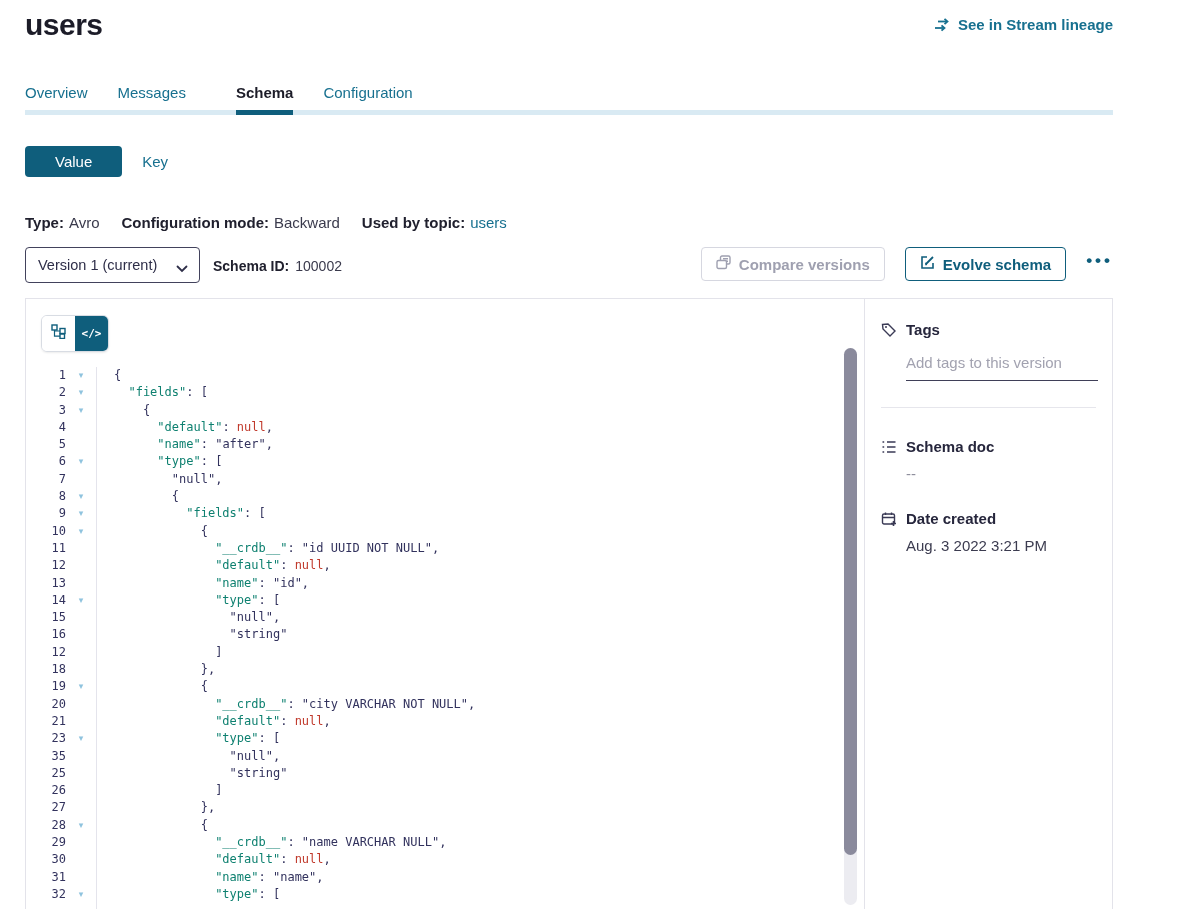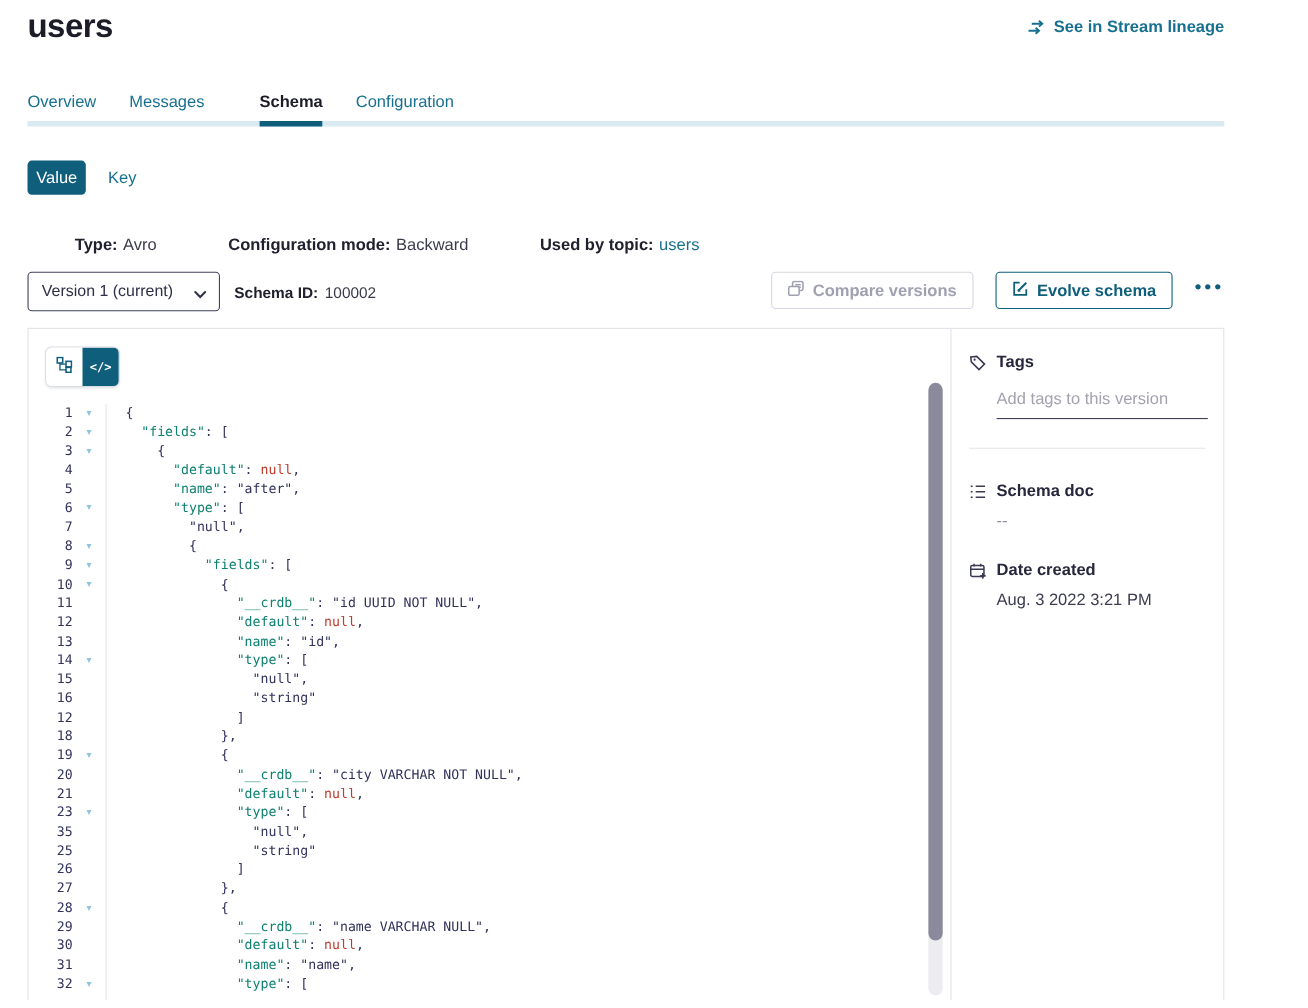--- a/index.html
+++ b/index.html
@@ -16,26 +16,26 @@
   
   .tabs { position: relative; margin-top: 40px; display: flex; gap: 30px; }
   .tabs::after { content: ""; position: absolute; left: 0; right: 0; bottom: 0; height: 5px; background: #d9eaf3; }
   .tab { position: relative; padding-bottom: 14px; font-size: 15px; font-weight: 500; color: #17708f; cursor: pointer; }
   .tab.active { color: #1c1c28; font-weight: 600; margin-left: 20px; }
   .tab.active::after { content: ""; position: absolute; left: 0; right: 0; bottom: 0; height: 5px; background: #0f5e7c; z-index: 1; }
 
   
   .vk-row { margin-top: 31px; display: flex; align-items: center; gap: 20px; }
   .value-btn { background: #0f5e7c; color: #fff; border: none; border-radius: 4px;
-    font-size: 15px; padding: 7px 8px; font-family: inherit; cursor: pointer; }
+    font-size: 15px; padding: 7px 30px; font-family: inherit; cursor: pointer; }
   .key-btn { background: none; border: none; color: #17708f; font-size: 15px; font-family: inherit; cursor: pointer; }
 
   
   .meta-row { margin-top: 37px; display: flex; gap: 22px; font-size: 15px; }
-  .meta-item { display: flex; gap: 5px; margin-left: 43px; }
+  .meta-item { display: flex; gap: 5px; }
   .meta-label { font-weight: 700; color: #20202e; }
   .meta-value { color: #3a3a4c; }
   .meta-link { color: #17708f; cursor: pointer; }
 
   
   .version-row { margin-top: 16px; display: flex; align-items: flex-start; }
   .version-select { position: relative; width: 175px; height: 36px; border: 1px solid #42425c; border-radius: 4px;
     display: flex; align-items: center; padding: 0 12px; font-size: 14.5px; color: #2e2e48; cursor: pointer; background:#fff; }
   .version-select .chev { position: absolute; right: 11px; top: 12px; }
   .schema-id { margin-left: 13px; font-size: 14px; display: flex; gap: 6px; margin-top: 11px; }

